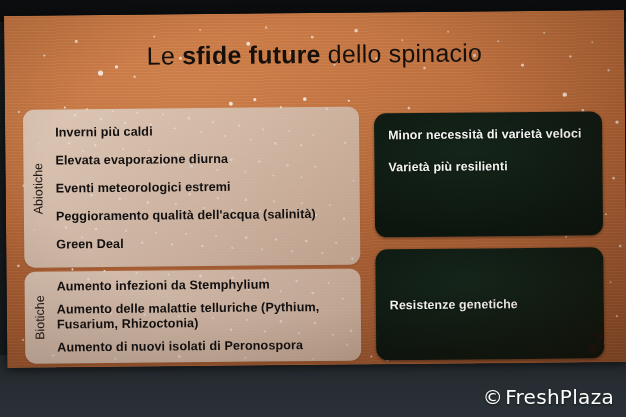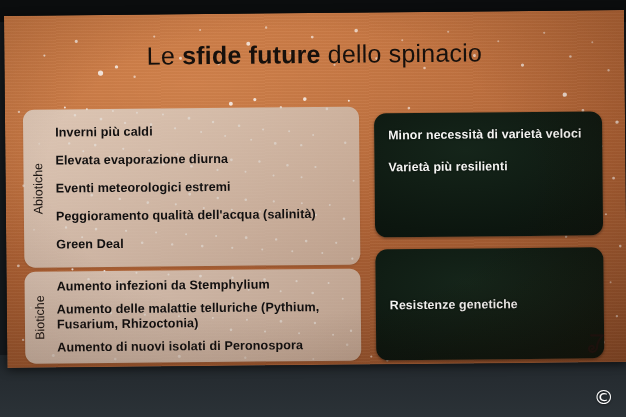--- a/index.html
+++ b/index.html
@@ -485,15 +485,16 @@
       <svg viewBox="0 0 26 26" xmlns="http://www.w3.org/2000/svg">
         <path d="M6 5 C13 5 18 5 18 5 C14 9 12 12 12 16 C12 20 9 22 6.5 21.5 C4 21 3 18.5 4.2 16.6 C5.4 14.7 8.2 15 8.6 16.8 C8.9 18.2 7.6 19.2 6.6 18.6" fill="none" stroke="currentColor" stroke-width="2.1" stroke-linecap="round" stroke-linejoin="round"></path>
       </svg>
     </div>
 
     <div class="vignette"></div>
   </div>
 
   <div class="watermark">
     <span>©</span>
+    <span>FreshPlaza</span>
   </div>
 
 </div>
 
 </body></html>

